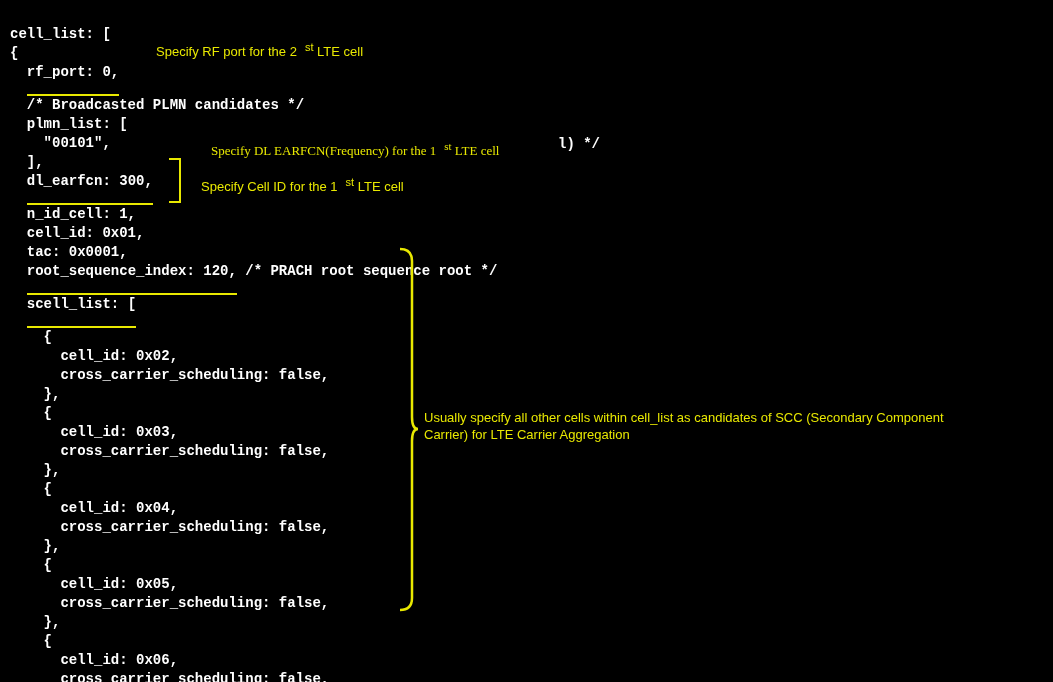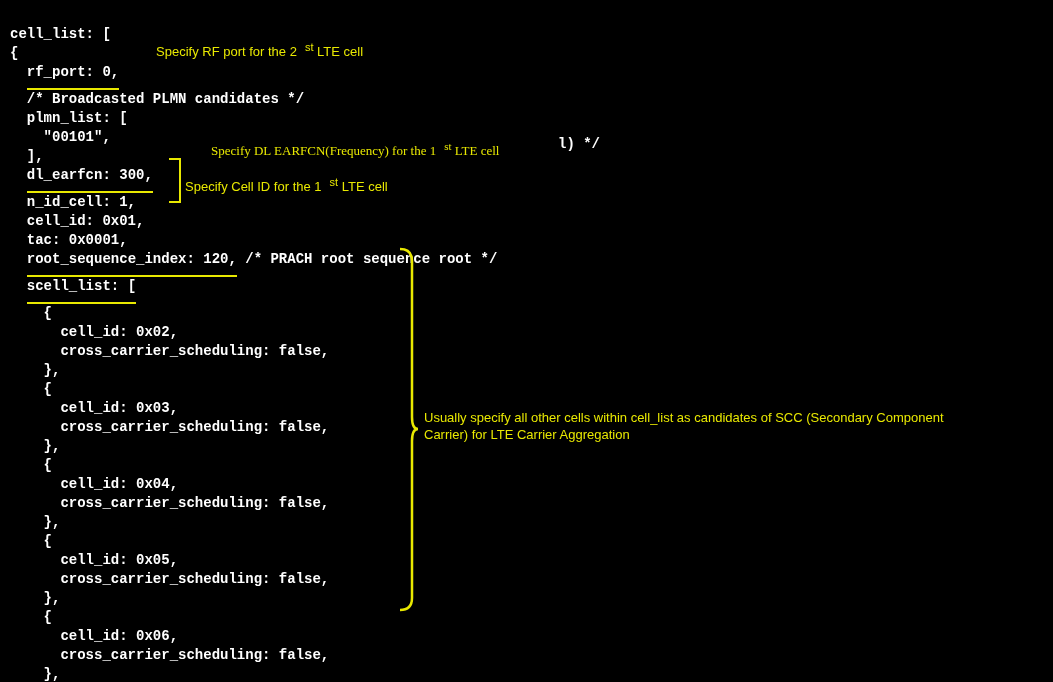--- a/index.html
+++ b/index.html
@@ -17,21 +17,21 @@
     position: relative;
     overflow: hidden;
   }
   .code {
     white-space: pre;
     position: relative;
   }
   .ul {
     border-bottom: 2px solid #e8e800;
     display: inline-block;
-    padding-bottom: 6px;
+    padding-bottom: 12px;
   }
   .anno {
     color: #e8e800;
     position: absolute;
     font-weight: normal;
     font-family: Arial, sans-serif;
     font-size: 13px;
   }
   .anno sup { font-size: 11px; padding-left: 8px; }
   .anno-box {
@@ -94,21 +94,21 @@
 <div class="anno" style="left:156px; top:38px;">
   <span>Specify RF port for the 2</span><sup>st</sup><span> LTE cell</span>
 </div>
 
 <div class="anno anno-box" style="left:205px; top:135px; padding:2px 6px;">
   <span>Specify DL EARFCN(Frequency) for the 1</span><sup>st</sup><span> LTE cell</span>
 </div>
 <div class="code" style="position:absolute; left:558px; top:135px; color:#fff;"><span>l) */</span></div>
 
 <div class="bracket" style="left:169px; top:158px; width:10px; height:41px;"></div>
-<div class="anno" style="left:185px; top:173px;text-align:center;">
+<div class="anno" style="left:201px; top:173px;text-align:center;">
   <span>Specify Cell ID for the 1</span><sup>st</sup><span> LTE cell</span>
 </div>
 
 <div class="big-bracket" style="left:398px; top:247px;">
 <svg width="20" height="365">
   <path d="M2,2 Q14,2 14,14 L14,170 Q14,182 20,182 Q14,182 14,194 L14,351 Q14,363 2,363" stroke="#e8e800" stroke-width="2.5" fill="none"></path>
 </svg>
 </div>
 <div class="anno" style="left:424px; top:409px; max-width:560px; white-space:normal; line-height:17px;">
   <span>Usually specify all other cells within cell_list as candidates of SCC (Secondary Component Carrier) for LTE Carrier Aggregation</span>

